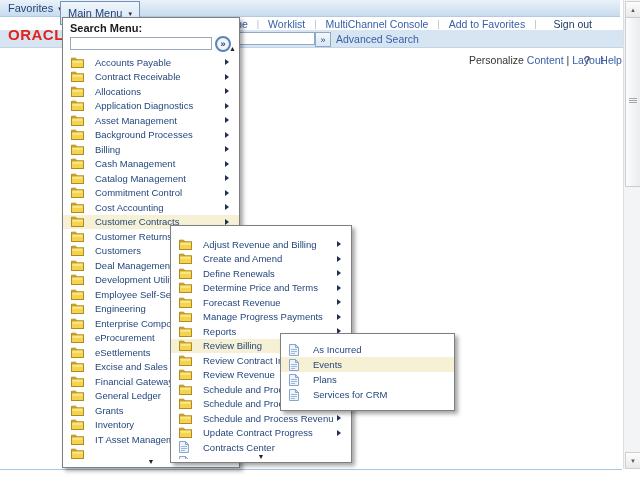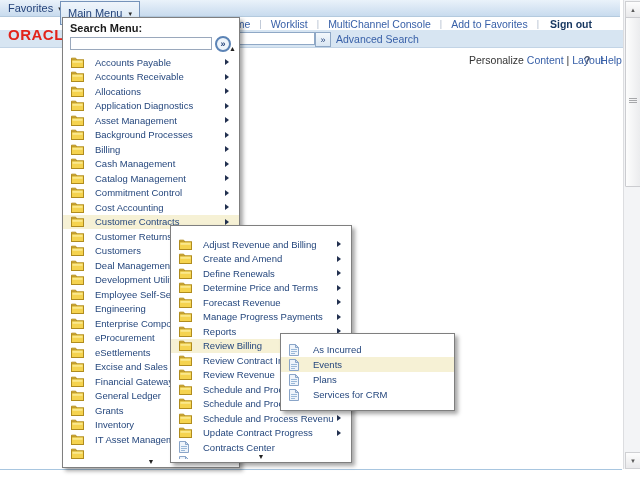--- a/index.html
+++ b/index.html
@@ -13,21 +13,21 @@
     color:#24437a;font-size:11px;cursor:pointer;}
   .mainmenu-btn{position:absolute;left:60px;top:1px;height:14px;padding:4px 7px;display:flex;align-items:center;gap:6px;
     background:linear-gradient(#eff5fb,#d5e5f4);border:1px solid #7593ba;color:#24437a;font-size:11px;cursor:pointer;}
   .caret{font-size:7px;color:#2a2a2a;line-height:1;}
 
   
   .links-row{position:absolute;top:17px;left:0;width:614px;height:13px;display:flex;justify-content:flex-end;
     align-items:center;padding-right:22px;box-sizing:border-box;font-size:10.5px;}
   .links-row .nav-link{color:#3860a8;text-decoration:none;margin:0 3px;cursor:pointer;}
   .links-sep{color:#aebacc;margin:0 6px;font-size:9px;}
-  .signout{color:#16365f;font-weight:bold;margin-left:5px;cursor:pointer;}
+  .signout{color:#16365f;font-weight:normal;margin-left:11px;cursor:pointer;}
 
   
   .search-band{position:absolute;top:30px;left:0;width:640px;height:18px;background:#d7e5f2;
     border-bottom:1px solid #c2d4e6;box-sizing:border-box;}
   .band-input{position:absolute;left:175px;top:2px;width:134px;height:11px;border:1px solid #8fa8c6;
     font-size:10px;padding:0 2px;background:#fff;}
   .band-go{position:absolute;left:315px;top:2px;width:14px;height:13px;background:linear-gradient(#f4f8fc,#dae7f3);
     border:1px solid #8fa8c6;color:#24437a;font-size:9px;display:flex;align-items:center;justify-content:center;cursor:pointer;}
   .adv-search{position:absolute;left:336px;top:3px;font-size:10.5px;color:#3860a8;text-decoration:none;cursor:pointer;}
 
@@ -160,21 +160,21 @@
   </div>
         <div class="menu-item folder">
     <span class="mi-icon">
       <svg class="ic-folder" width="13" height="11" viewBox="0 0 13 11">
         <path d="M0.5 3 v-1.8 h4.2 l1 1.6" fill="#edc33f" stroke="#b08c1e" stroke-width="1"></path>
         <rect x="0.5" y="2.8" width="12" height="7.7" fill="#f5d34f" stroke="#b08c1e" stroke-width="1"></rect>
         <rect x="1.5" y="3.8" width="10" height="2" fill="#fbe88c" stroke="none"></rect>
       </svg>
 
     </span>
-    <span class="mi-label">Accounts Receivable</span>
+    <span class="mi-label">Contract Receivable</span>
     <span class="mi-arrow"></span>
   </div>
         <div class="menu-item folder">
     <span class="mi-icon">
       <svg class="ic-folder" width="13" height="11" viewBox="0 0 13 11">
         <path d="M0.5 3 v-1.8 h4.2 l1 1.6" fill="#edc33f" stroke="#b08c1e" stroke-width="1"></path>
         <rect x="0.5" y="2.8" width="12" height="7.7" fill="#f5d34f" stroke="#b08c1e" stroke-width="1"></rect>
         <rect x="1.5" y="3.8" width="10" height="2" fill="#fbe88c" stroke="none"></rect>
       </svg>
 

